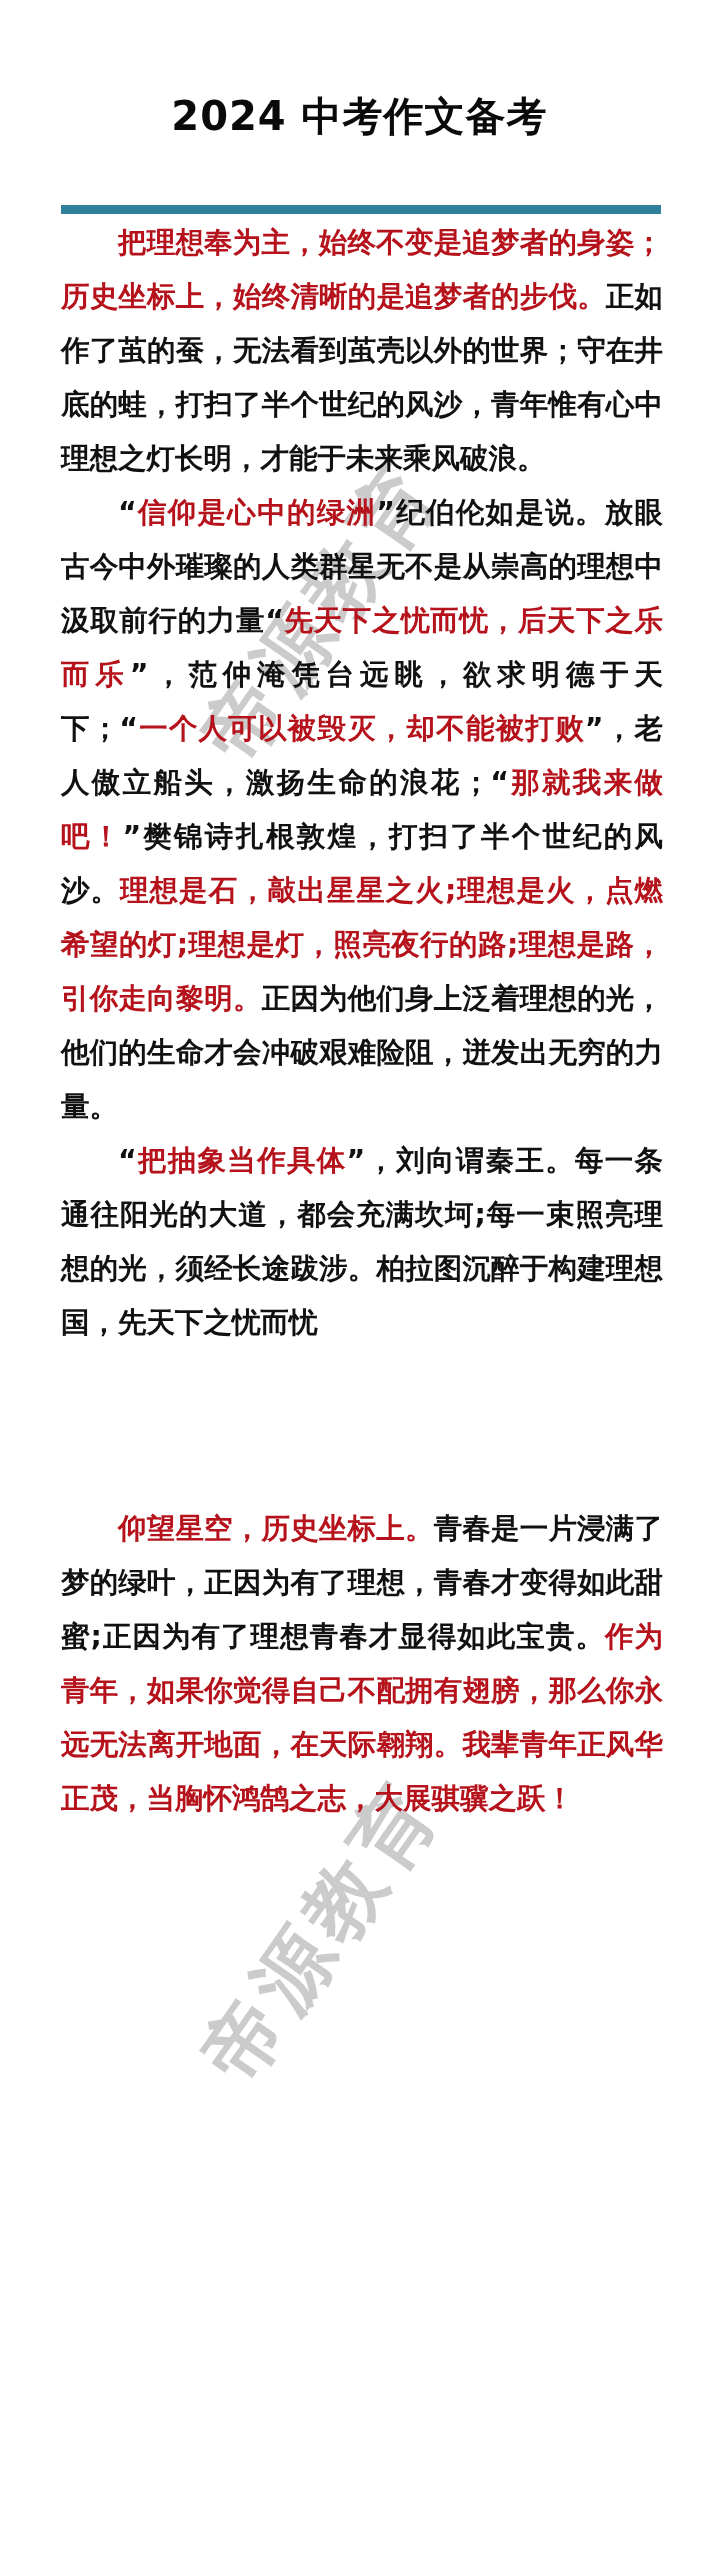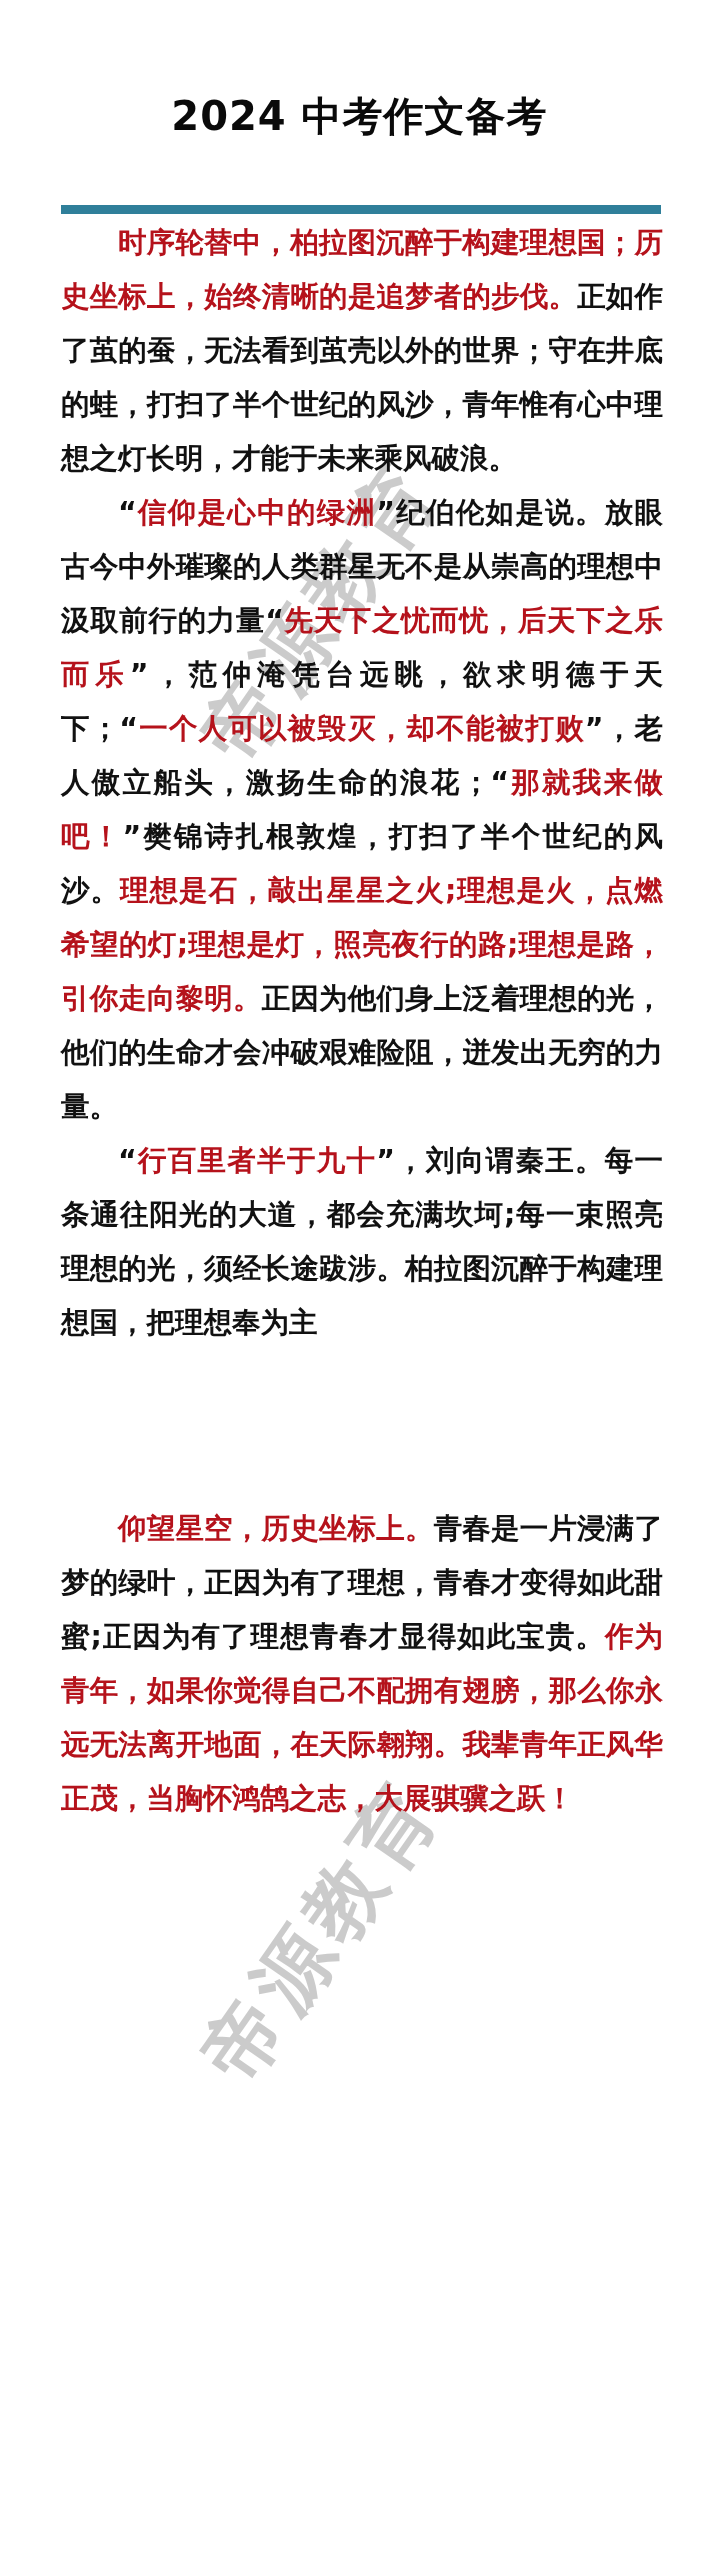--- a/index.html
+++ b/index.html
@@ -27,26 +27,26 @@
 
 <div class="page">
   <div class="watermark wm-1">帝源教育</div>
   <div class="watermark wm-2">帝源教育</div>
 
   <div class="title title-1">2024 中考作文备考</div>
   <div class="rule"></div>
 
   <div class="body">
     <p class="para">
-      <span class="red">时序轮替中，柏拉图沉醉于构建理想国；历史坐标上，始终清晰的是追梦者的步伐。</span><span>正如作了茧的蚕，无法看到茧壳以外的世界；守在井底的蛙，打扫了半个世纪的风沙，青年惟有心中理想之灯长明，才能于未来乘风破浪。</span>
+      <span class="red">把理想奉为主，始终不变是追梦者的身姿；历史坐标上，始终清晰的是追梦者的步伐。</span><span>正如作了茧的蚕，无法看到茧壳以外的世界；守在井底的蛙，打扫了半个世纪的风沙，青年惟有心中理想之灯长明，才能于未来乘风破浪。</span>
     </p>
     <p class="para">
       <span>“</span><span class="red">信仰是心中的绿洲</span><span>”纪伯伦如是说。放眼古今中外璀璨的人类群星无不是从崇高的理想中汲取前行的力量“</span><span class="red">先天下之忧而忧，后天下之乐而乐</span><span>”，范仲淹凭台远眺，欲求明德于天下；“</span><span class="red">一个人可以被毁灭，却不能被打败</span><span>”，老人傲立船头，激扬生命的浪花；“</span><span class="red">那就我来做吧！</span><span>”樊锦诗扎根敦煌，打扫了半个世纪的风沙。</span><span class="red">理想是石，敲出星星之火;理想是火，点燃希望的灯;理想是灯，照亮夜行的路;理想是路，引你走向黎明。</span><span>正因为他们身上泛着理想的光，他们的生命才会冲破艰难险阻，迸发出无穷的力量。</span>
     </p>
     <p class="para">
-      <span>“</span><span class="red">行百里者半于九十</span><span>”，刘向谓秦王。每一条通往阳光的大道，都会充满坎坷;每一束照亮理想的光，须经长途跋涉。柏拉图沉醉于构建理想国，把理想奉为主</span>
+      <span>“</span><span class="red">把抽象当作具体</span><span>”，刘向谓秦王。每一条通往阳光的大道，都会充满坎坷;每一束照亮理想的光，须经长途跋涉。柏拉图沉醉于构建理想国，先天下之忧而忧</span>
     </p>
     <div class="gap"></div>
     <p class="para">
       <span class="red">仰望星空，历史坐标上。</span><span>青春是一片浸满了梦的绿叶，正因为有了理想，青春才变得如此甜蜜;正因为有了理想青春才显得如此宝贵。</span><span class="red">作为青年，如果你觉得自己不配拥有翅膀，那么你永远无法离开地面，在天际翱翔。我辈青年正风华正茂，当胸怀鸿鹄之志，大展骐骥之跃！</span>
     </p>
   </div>
 </div>
 
 </body></html>

